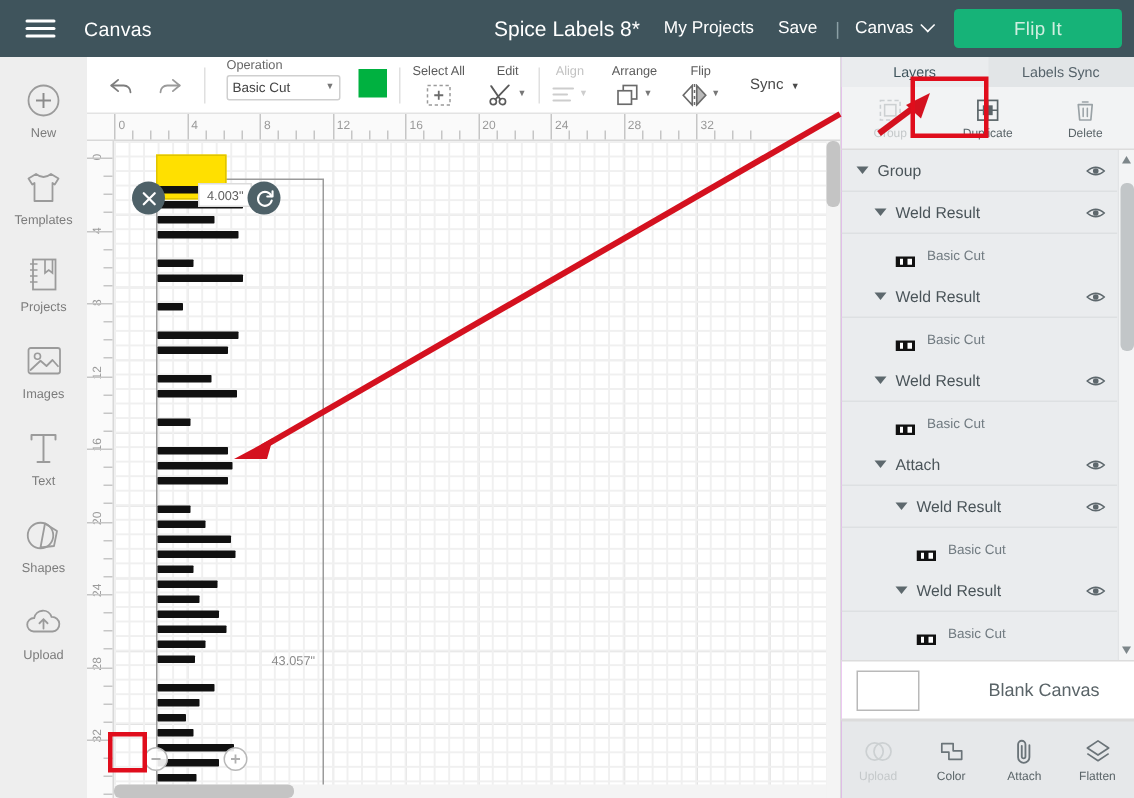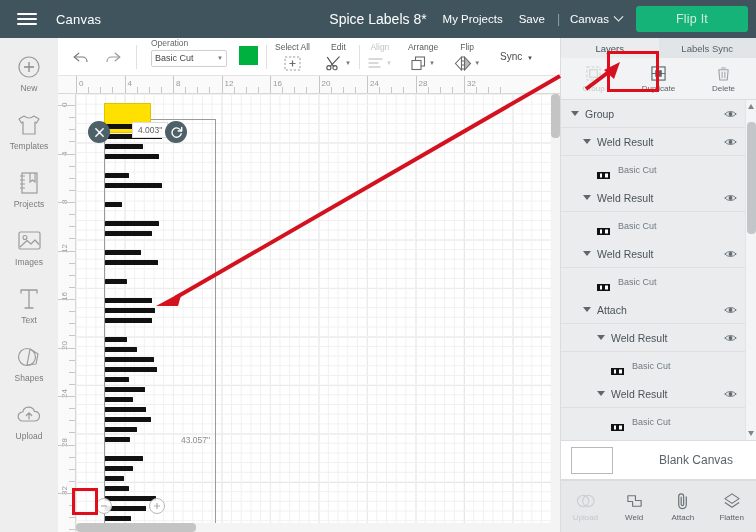--- a/index.html
+++ b/index.html
@@ -778,21 +778,21 @@
           </svg>
         </div>
         <div class="lbl">Upload</div>
       </div>
       <div class="rp-btm-item">
         <div class="ico">
           <svg width="19" height="18" viewBox="0 0 20 19">
             <path d="M3 4 H11 V9 H17 V15 H8 V10 H3 Z" fill="none" stroke="#6b7479" stroke-width="1.2" stroke-linejoin="round"></path>
           </svg>
         </div>
-        <div class="lbl">Weld</div>
+        <div class="lbl">Color</div>
       </div>
       <div class="rp-btm-item">
         <div class="ico">
           <svg width="17" height="18" viewBox="0 0 18 19">
             <path d="M13 5 V13.5 A4 4 0 0 1 5 13.5 V4.5 A2.6 2.6 0 0 1 10.2 4.5 V13 A1.3 1.3 0 0 1 7.6 13 V5.5" fill="none" stroke="#6b7479" stroke-width="1.3" stroke-linecap="round"></path>
           </svg>
         </div>
         <div class="lbl">Attach</div>
       </div>
       <div class="rp-btm-item">

